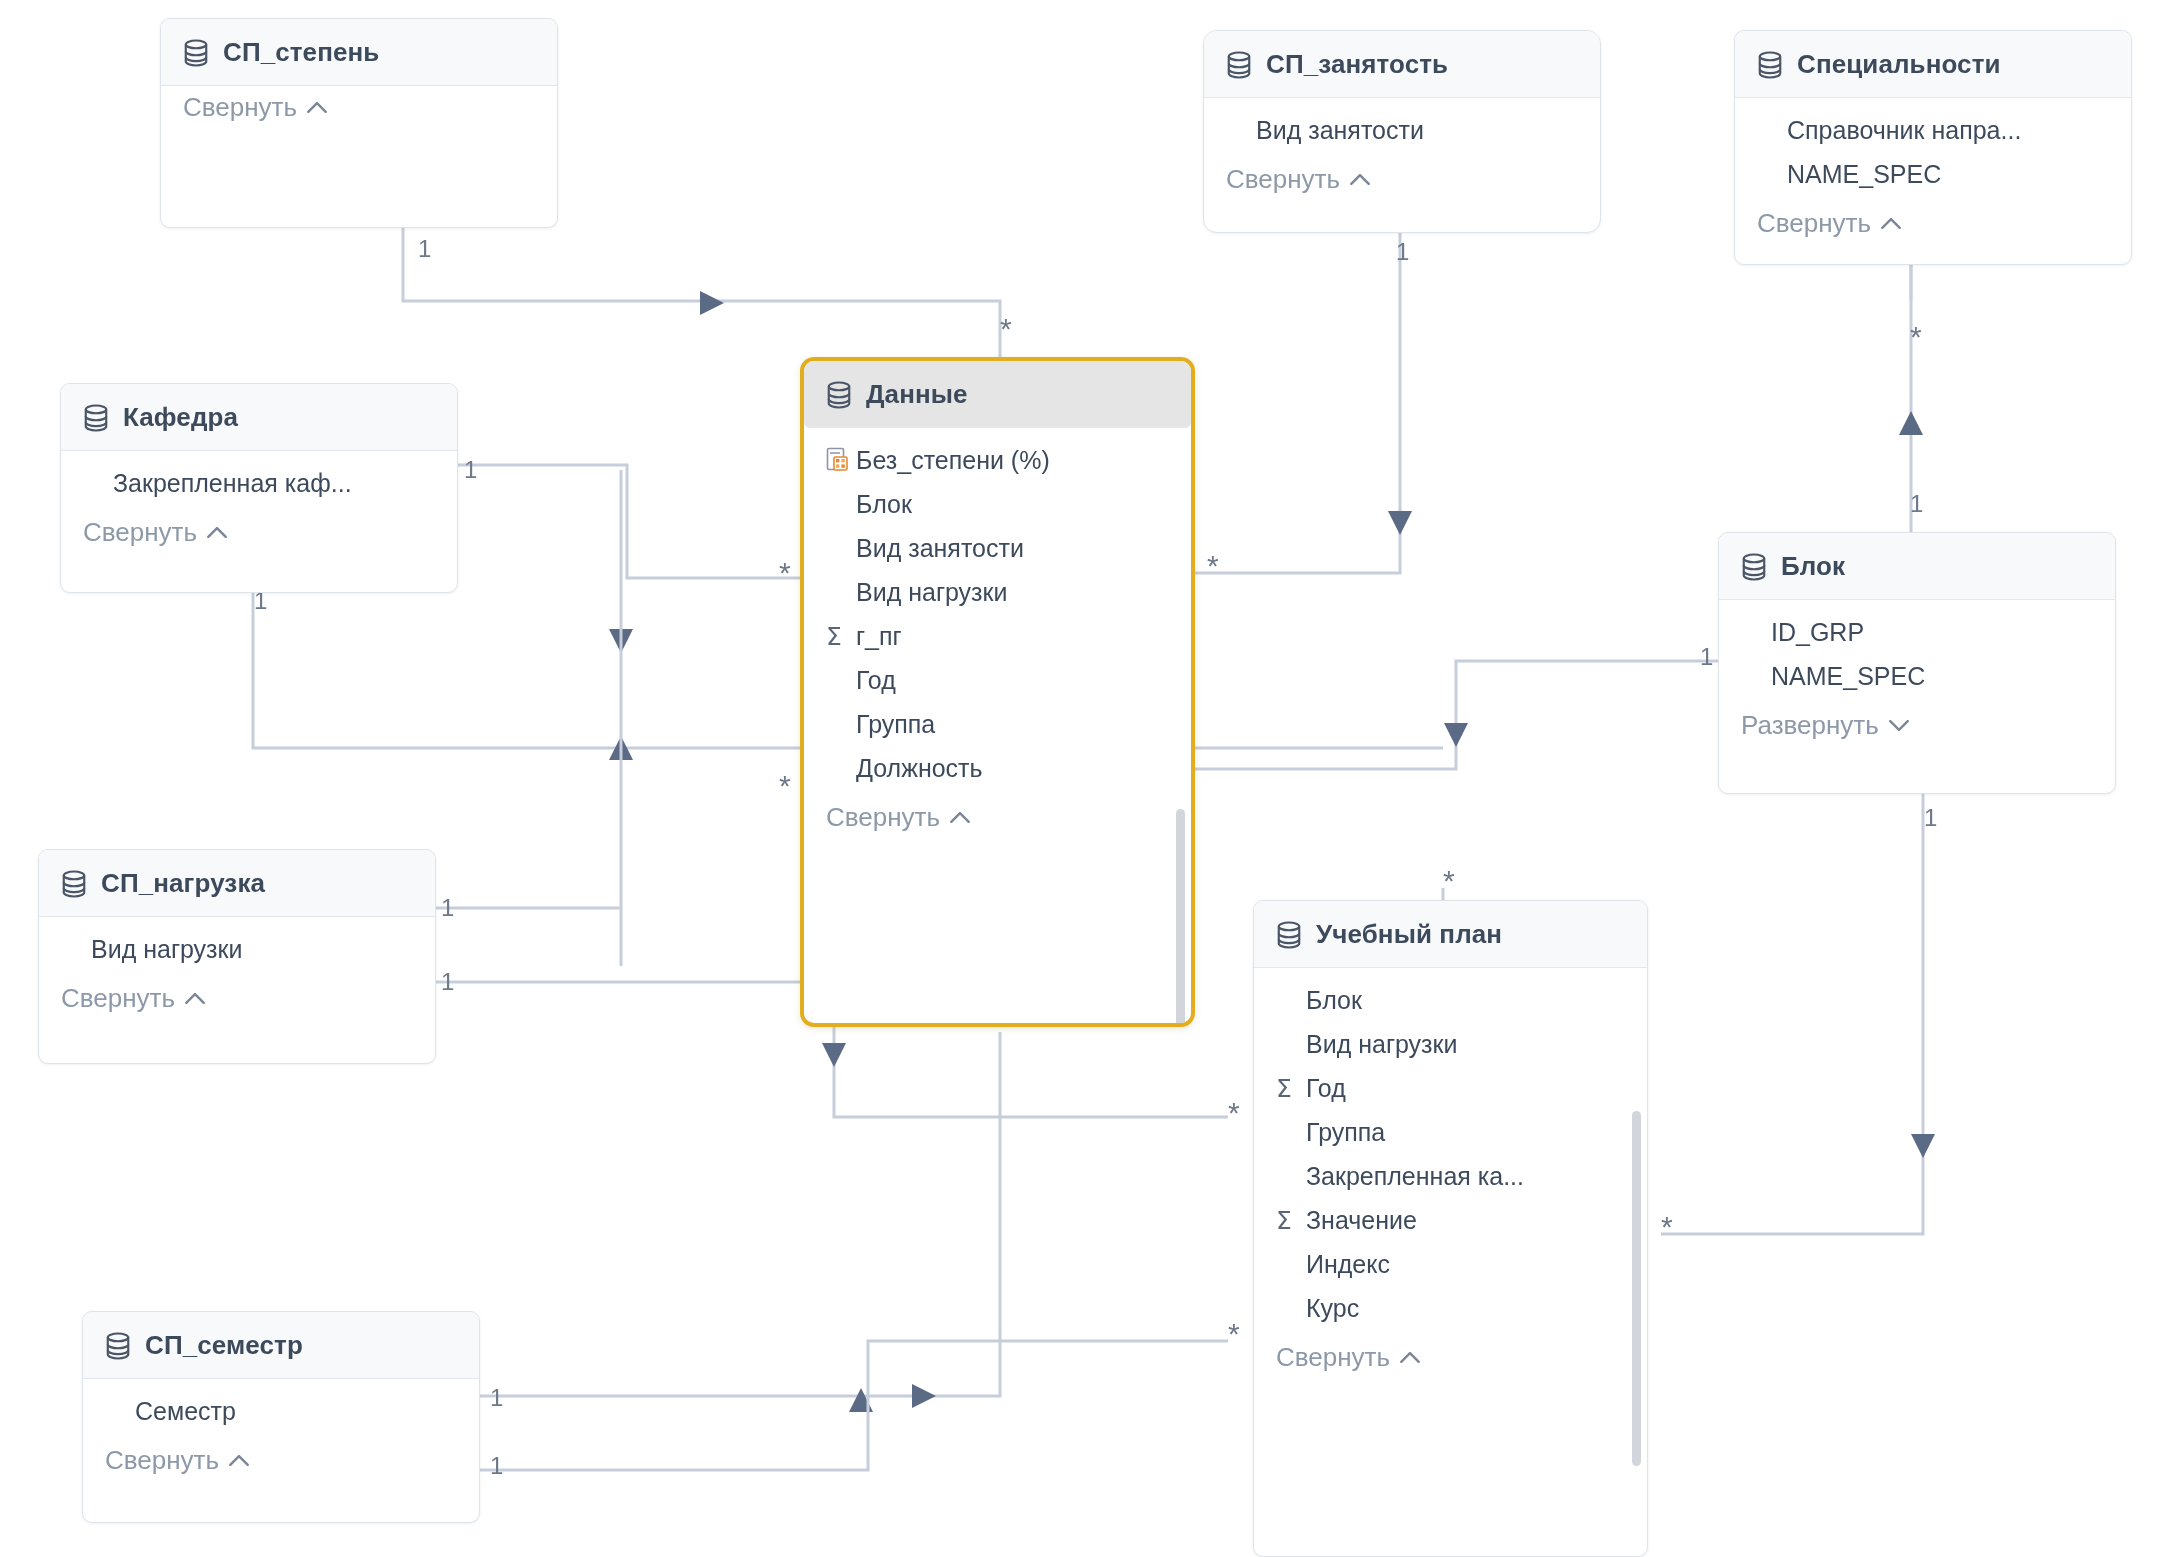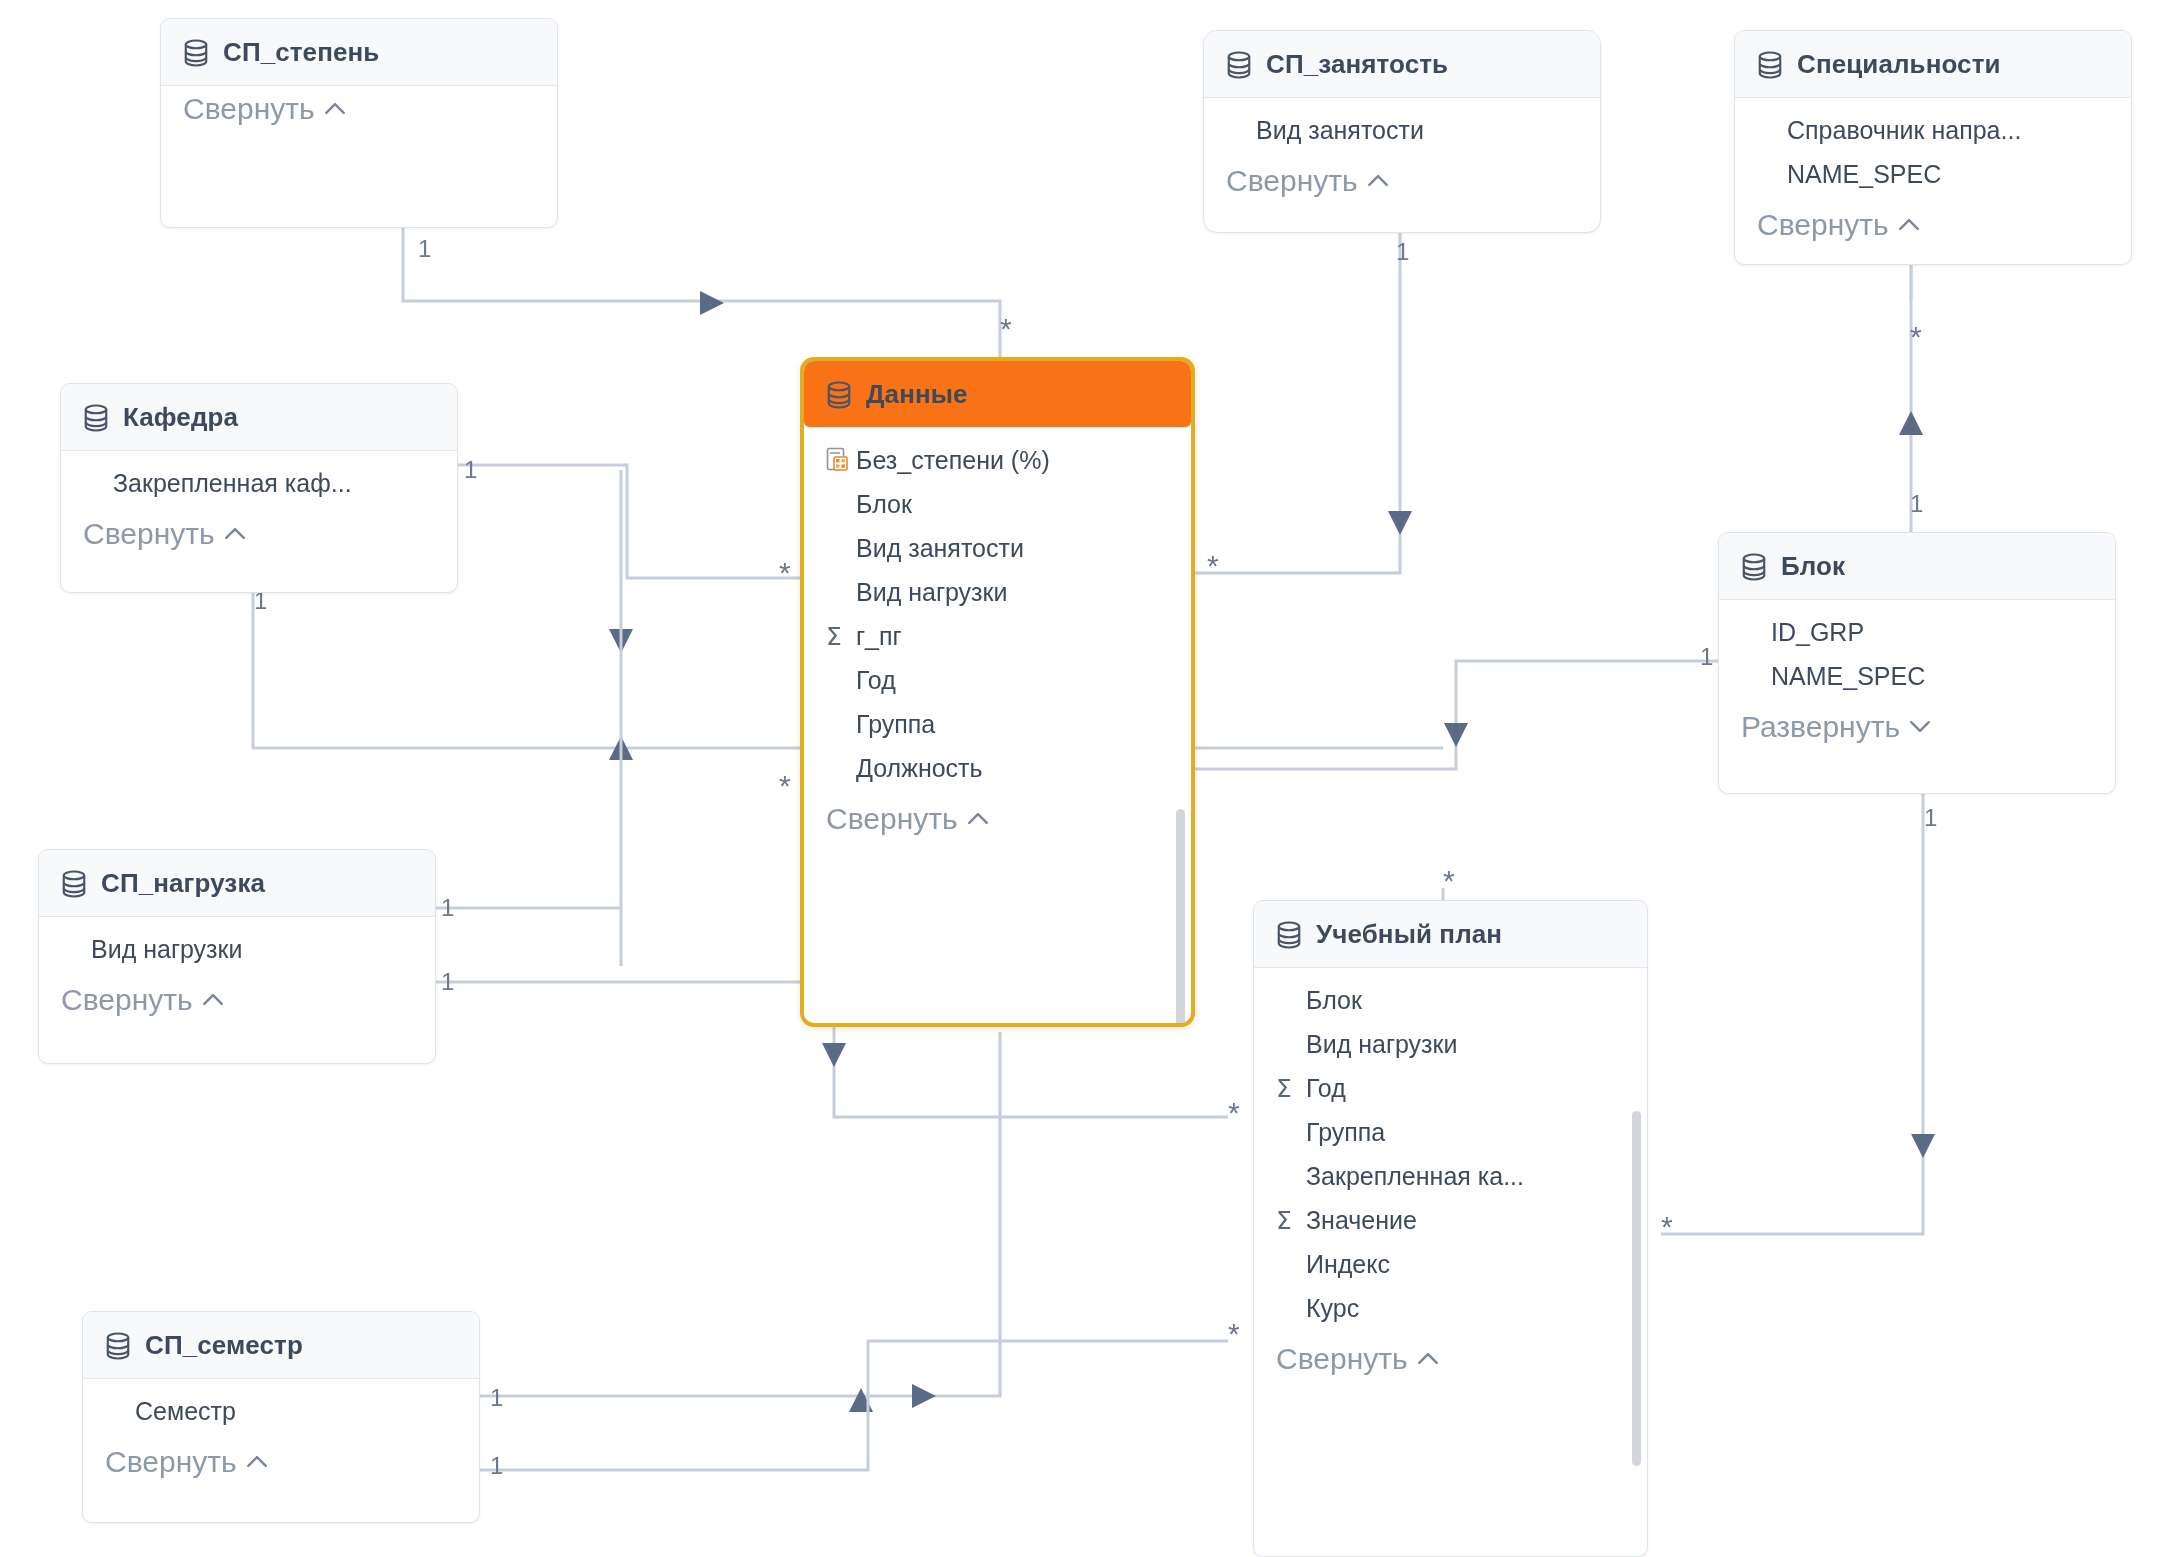--- a/index.html
+++ b/index.html
@@ -38,21 +38,21 @@
   .card-header{
     display:flex;
     align-items:center;
     gap:14px;
     background:#f7f9fb;
     border-bottom:1.5px solid #e4e8ee;
     padding:18px 22px 17px 22px;
     box-sizing:border-box;
   }
   .card.highlight .card-header{
-    background:#f97316;
+    background:#e5e5e5;
     border-bottom:1.5px solid #e4e8ee;
     border-radius:6px;
   }
   .card-title{
     font-size:26px;
     font-weight:bold;
     color:#3d4a5c;
     letter-spacing:.1px;
     white-space:nowrap;
   }
@@ -81,21 +81,21 @@
     font-size:25px;color:#5a6678;line-height:1;
     font-family:"DejaVu Sans",sans-serif;
   }
   .card-footer{
     display:flex;
     align-items:center;
     gap:10px;
     padding:6px 0 16px 22px;
   }
   .footer-label{
-    font-size:30px;
+    font-size:26px;
     color:#8d99a8;
   }
   .chev{display:block;}
   .scrollbar{
     position:absolute;
     width:9px;
     border-radius:5px;
     background:#d2d6dc;
   }
   .card-inner-scroll{position:relative;}

